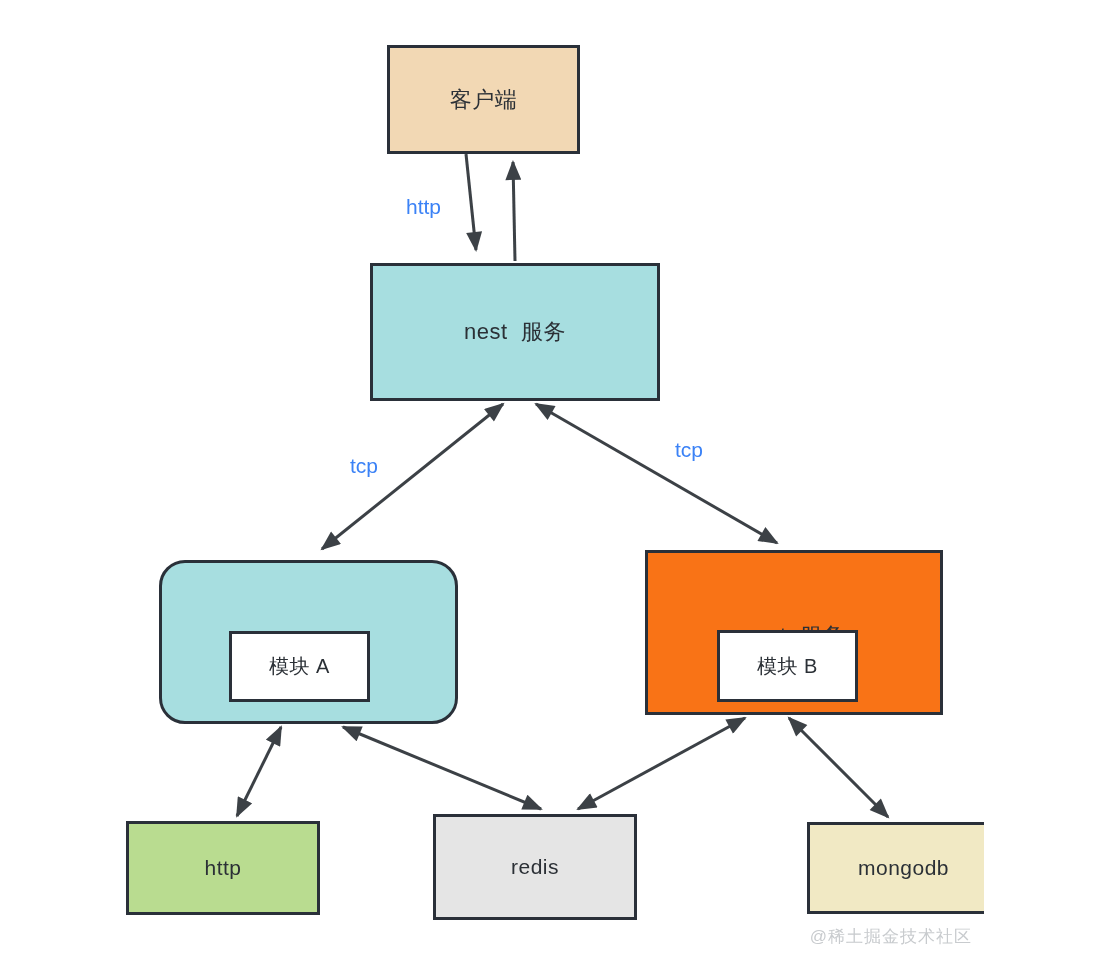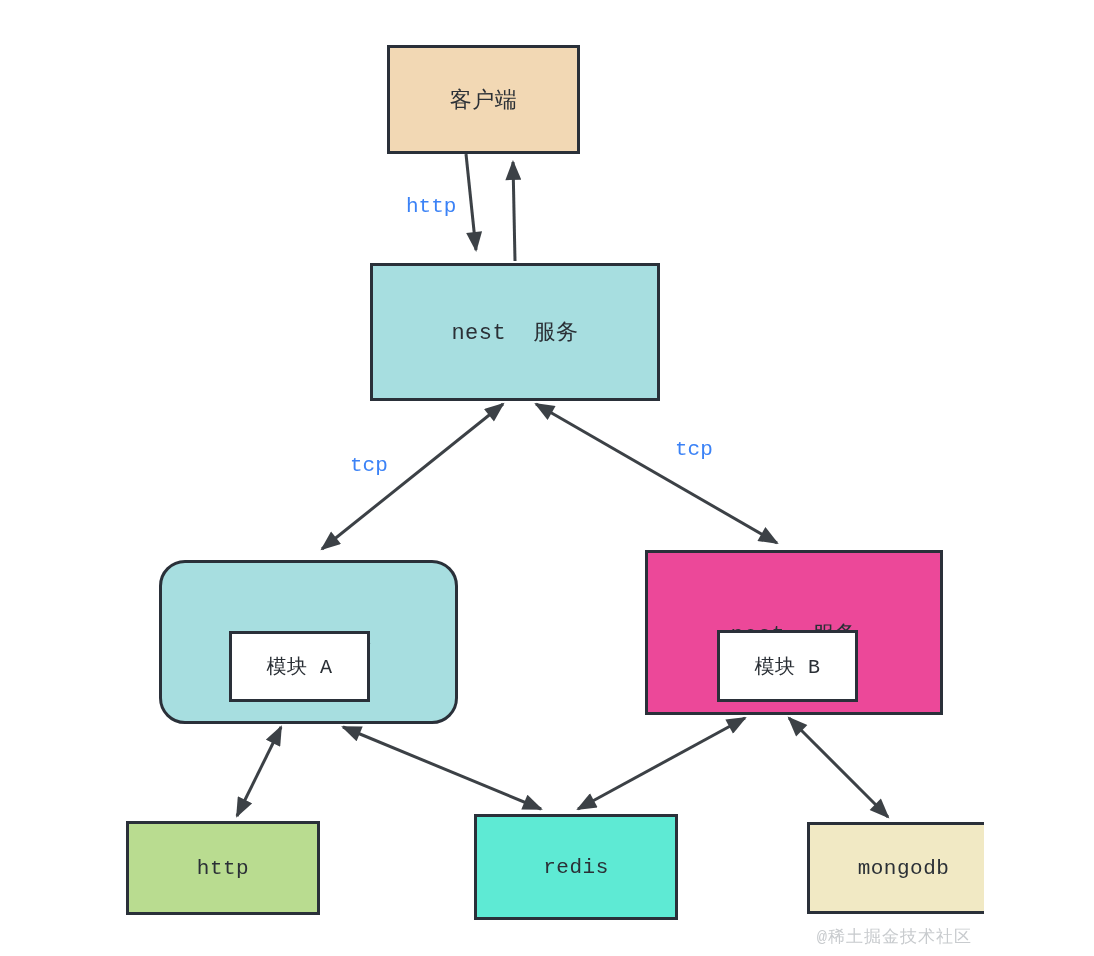--- a/index.html
+++ b/index.html
@@ -1,20 +1,20 @@
 <!DOCTYPE html>
 <html style="--client-fill: #F2D8B4; --service-fill: #A7DEE0; --module-fill: #FFFFFF; --mysql-fill: #B9DC90; --redis-fill: #8287E2; --mongodb-fill: #F1E9C4; --border: #2A3039; --arrow: #3C4146; --text: #2B3036; --watermark: #C8CBCE;"><head>
 <meta charset="utf-8">
 <style>
   html,body{margin:0;padding:0;background:#ffffff;}
   .canvas{
     position:relative;
     width:984px;height:956px;
     background:#ffffff;
-    font-family:Liberation Mono, monospace;
+    font-family:Liberation Sans, sans-serif;
     color:var(--text,#2b3036);
     overflow:hidden;
   }
   svg.arrows{position:absolute;left:0;top:0;pointer-events:none;}
   svg.arrows line{stroke:var(--arrow,#3c4146);stroke-width:3;}
   svg.arrows .head{fill:var(--arrow,#3c4146);}
   .node{
     position:absolute;
     border:3px solid var(--border,#2a3039);
     box-sizing:border-box;
@@ -75,32 +75,32 @@
     <span>nest  服务</span>
   </div>
 
   <div class="node service" style="left: 159px; top: 560px; width: 299px; height: 164px; background-color: rgb(167, 222, 224); border-radius: 26px;">
     <span class="svc-label">nest  服务</span>
     <div class="module" style="left:67px;top:68px;width:141px;height:71px;">
       <span>模块 A</span>
     </div>
   </div>
 
-  <div class="node service" style="left: 645px; top: 550px; width: 298px; height: 165px; background-color: #ec4899;">
+  <div class="node service" style="left: 645px; top: 550px; width: 298px; height: 165px; background-color: #f97316;">
     <span class="svc-label">nest  服务</span>
     <div class="module" style="left:69px;top:77px;width:141px;height:72px;">
       <span>模块 B</span>
     </div>
   </div>
 
   <div class="node" style="left: 126px; top: 821px; width: 194px; height: 94px; font-size: 21px; background-color: rgb(185, 220, 144);">
     <span>http</span>
   </div>
 
-  <div class="node" style="left: 474px; top: 814px; width: 204px; height: 106px; font-size: 21px; background-color: #5eead4;">
+  <div class="node" style="left: 433px; top: 814px; width: 204px; height: 106px; font-size: 21px; background-color: #e5e5e5;">
     <span>redis</span>
   </div>
 
   <div class="node" style="left: 807px; top: 822px; width: 193px; height: 92px; font-size: 21px; background-color: rgb(241, 233, 196); justify-content: center;">
     <span>mongodb</span>
   </div>
 
   <div class="edge-label" style="left:406px;top:195px;">http</div>
   <div class="edge-label" style="left:350px;top:454px;">tcp</div>
   <div class="edge-label" style="left:675px;top:438px;">tcp</div>

